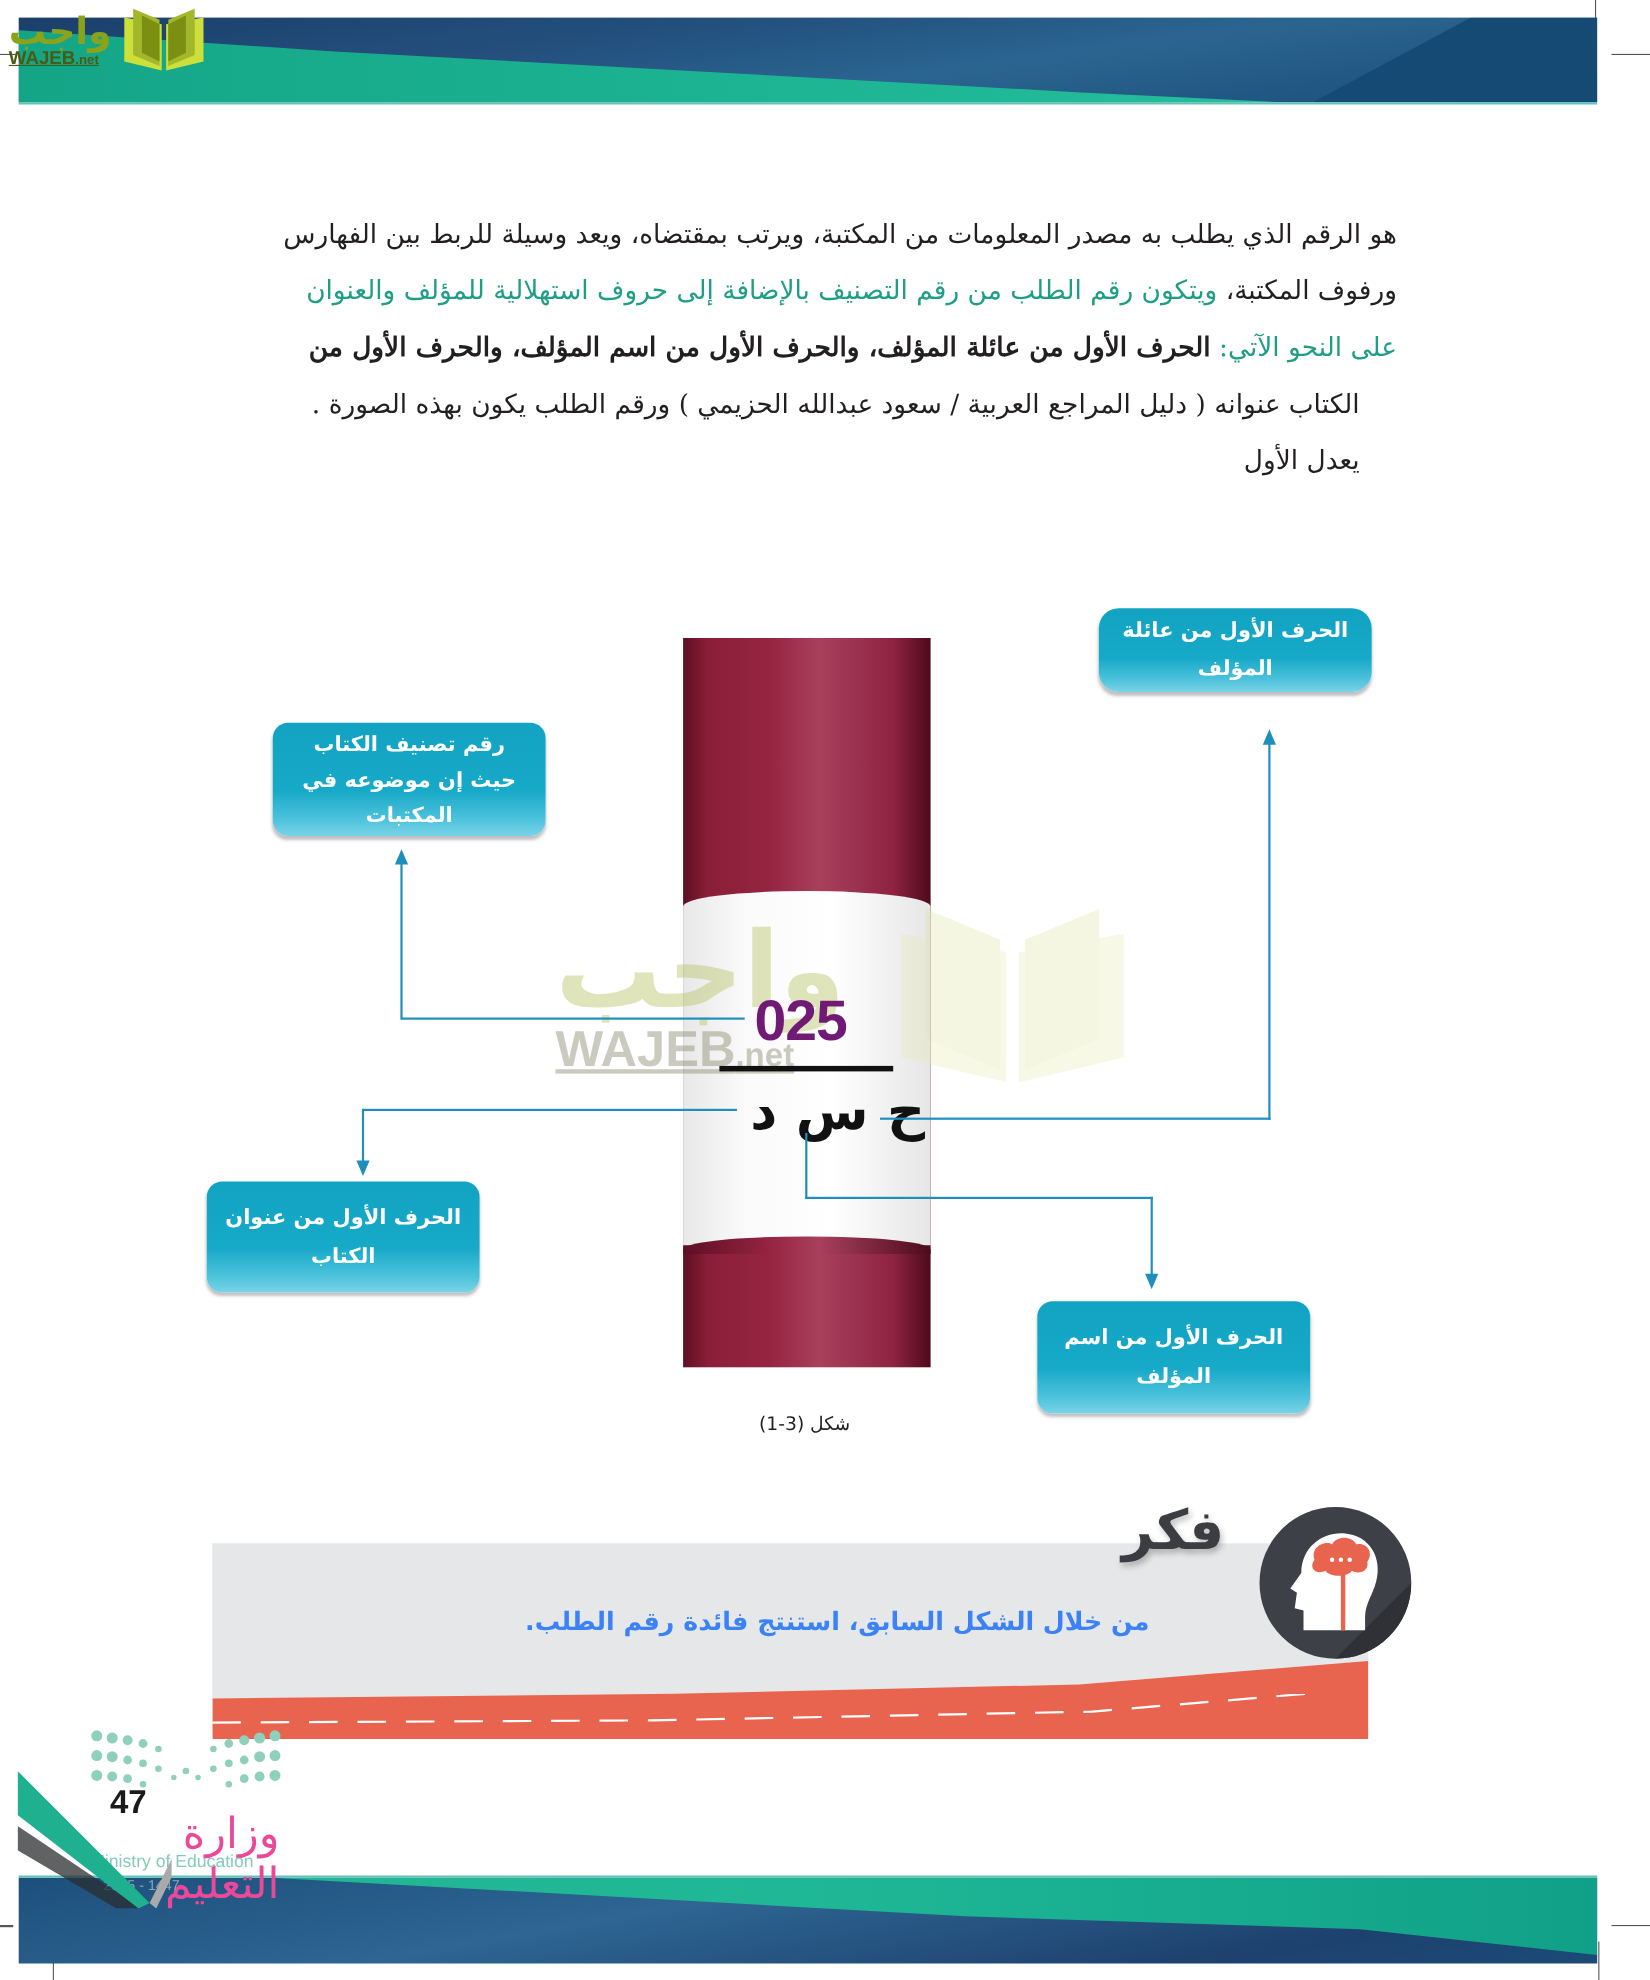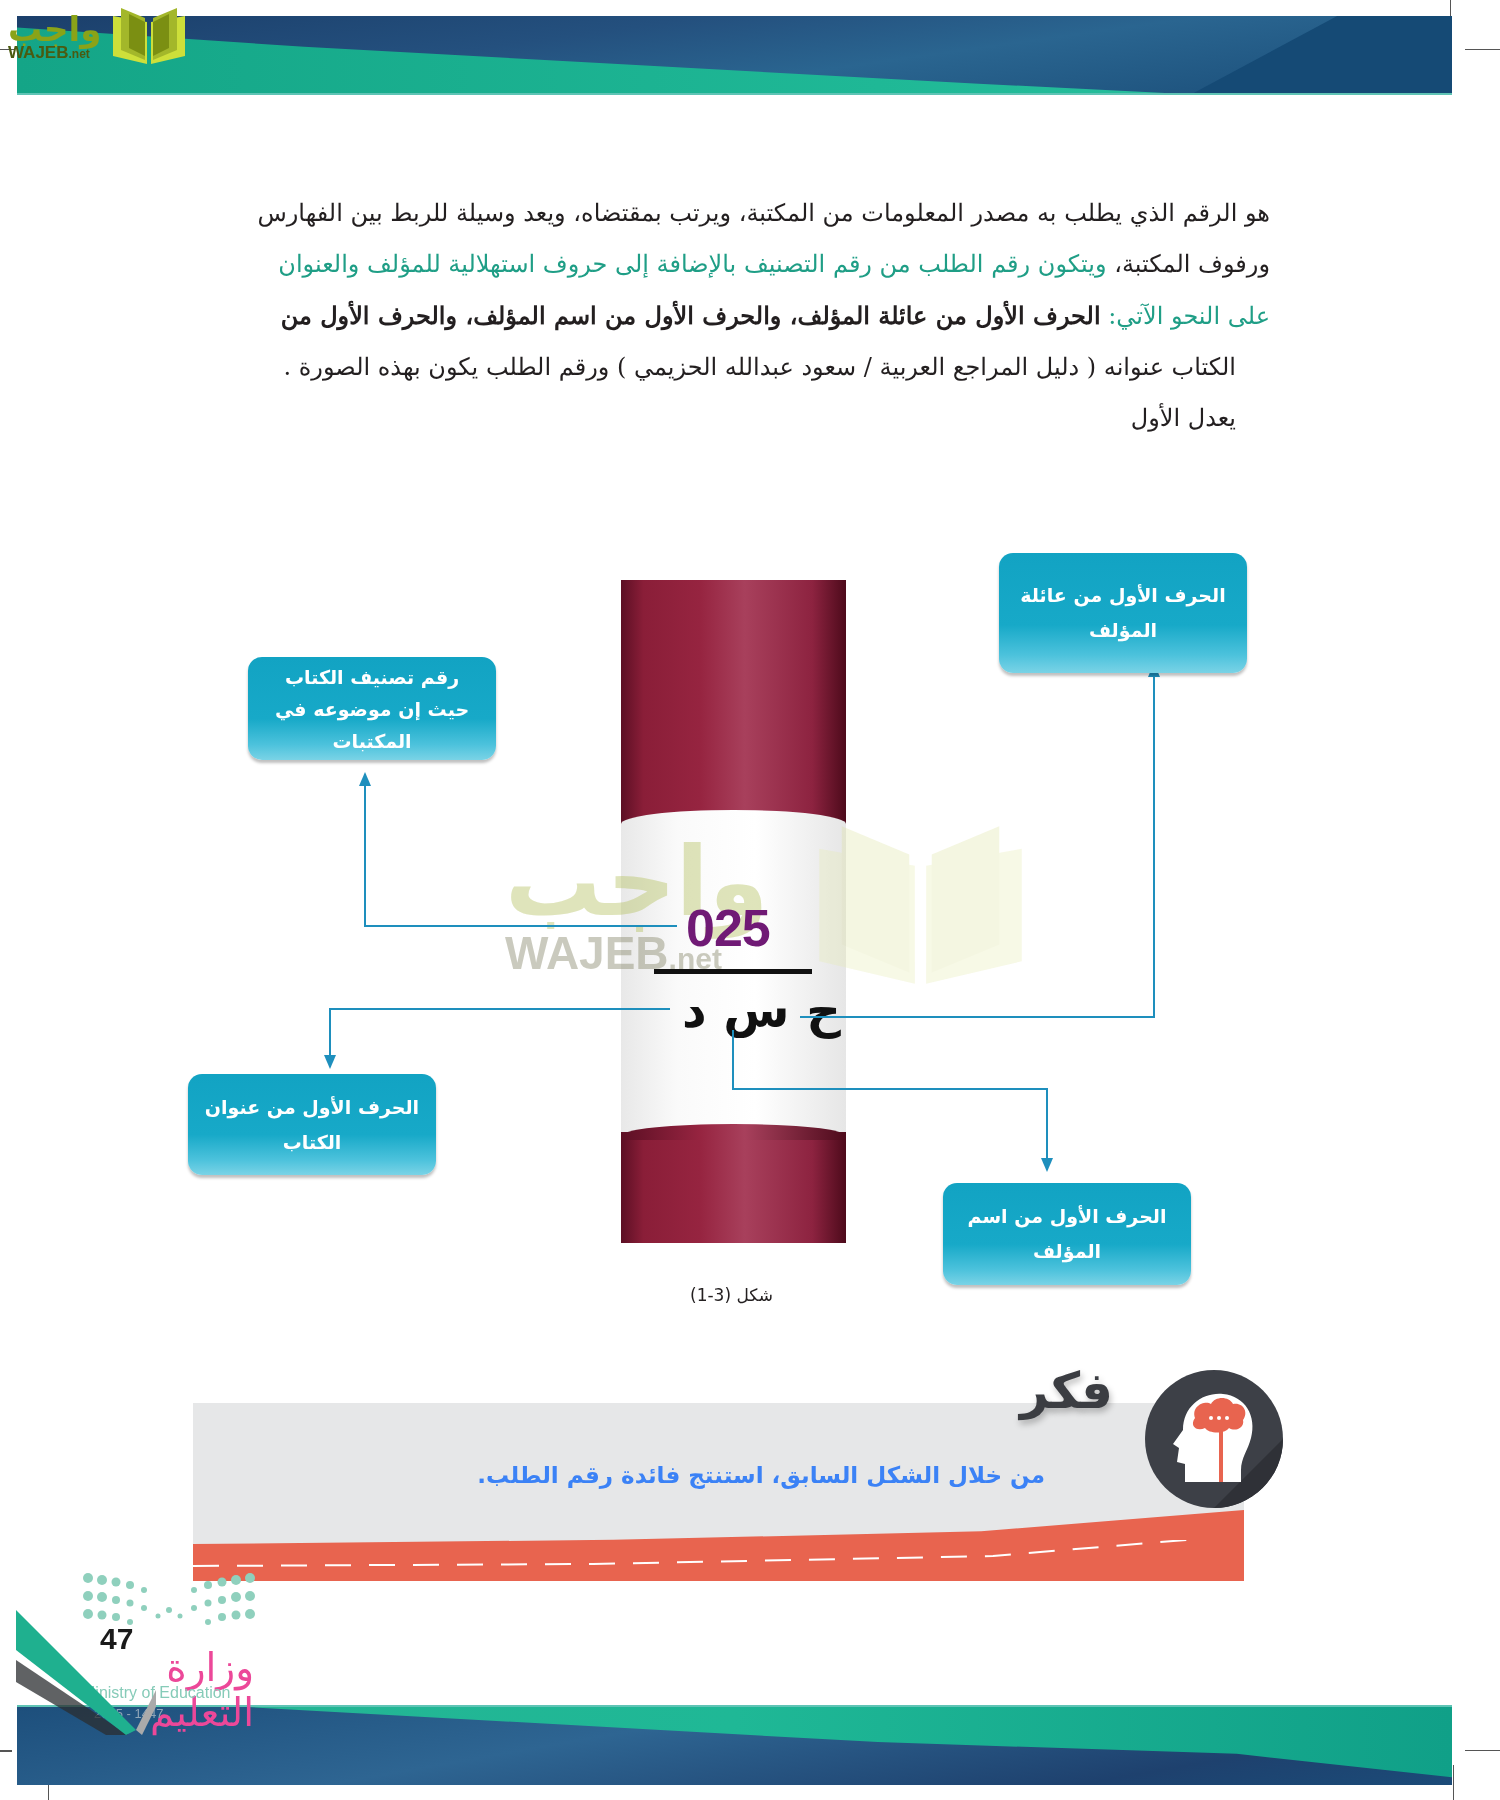--- a/index.html
+++ b/index.html
@@ -23,21 +23,21 @@
   .banner-top .dark-right {
     position: absolute; left: 0; top: 0; width: 100%; height: 100%;
     background: #154a75;
     clip-path: polygon(100% 0, 100% 100%, 82% 100%, 92% 0);
   }
 
   
   .wajeb-logo { position: absolute; display: flex; align-items: center; }
   .wajeb-logo .word { display: flex; flex-direction: column; align-items: flex-start; line-height: 1; }
   .wajeb-logo .ar { font-family: "DejaVu Sans", sans-serif; font-weight: bold; color: #8aa318; }
-  .wajeb-logo .en { font-family: "Liberation Sans", sans-serif; font-weight: bold; color: #4a5a10; }
+  .wajeb-logo .en { font-family: "Liberation Sans", sans-serif; font-weight: bold; color: #4a5a10; text-decoration: underline; }
   .book { position: relative; }
 
   .top-logo { left: 8px; top: 6px; }
   .top-logo .ar { font-size: 34px; }
   .top-logo .en { font-size: 17px; margin-top: -2px; }
   .top-logo .book { width: 80px; height: 60px; margin-left: 8px; }
 
   .center-wm { left: 505px; top: 820px; opacity: 0.45; }
   .center-wm .ar { font-size: 96px; color: #b9c56a; }
   .center-wm .en { font-size: 46px; color: #8c8c70; }
@@ -244,21 +244,21 @@
 <div class="arrow-up" style="left:1148px;top:663px;"></div>
 
 <div class="line-v" style="left:732px;top:1030px;height:60px;"></div>
 <div class="line-h" style="left:732px;top:1088px;width:316px;"></div>
 <div class="line-v" style="left:1046px;top:1088px;height:72px;"></div>
 <div class="arrow-down" style="left:1041px;top:1158px;"></div>
 
 <div class="cbox" style="left:248px;top:657px;height:103px;line-height:32px;">
   <span>رقم تصنيف الكتاب حيث إن موضوعه في المكتبات</span>
 </div>
-<div class="cbox" style="left:999px;top:553px;height:120px;">
+<div class="cbox" style="left:999px;top:553px;height:76px;border-radius:18px;">
   <span>الحرف الأول من عائلة المؤلف</span>
 </div>
 <div class="cbox" style="left:188px;top:1074px;height:101px;">
   <span>الحرف الأول من عنوان الكتاب</span>
 </div>
 <div class="cbox" style="left:943px;top:1183px;height:102px;">
   <span>الحرف الأول من اسم المؤلف</span>
 </div>
 
 <div class="caption">شكل (3-1)</div>

